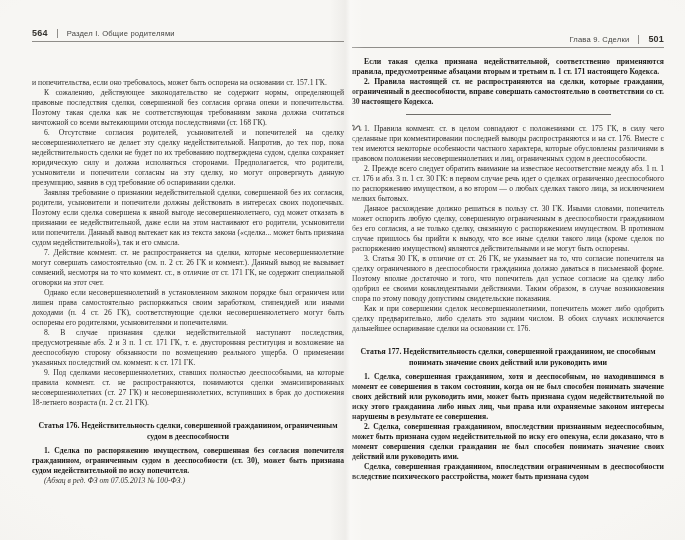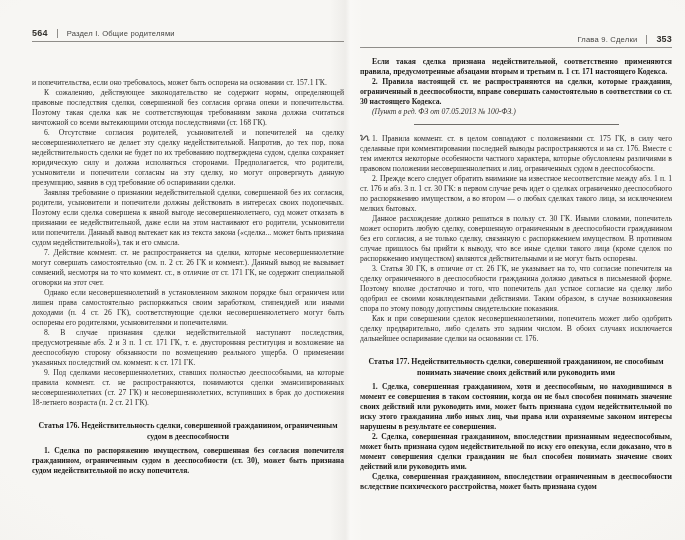--- a/index.html
+++ b/index.html
@@ -26,21 +26,21 @@
     height: 540px;
     background: linear-gradient(90deg, rgba(0,0,0,0) 0%, rgba(90,85,78,0.06) 45%, rgba(255,255,255,0.25) 60%, rgba(0,0,0,0) 100%);
     pointer-events: none;
   }
   .page {
     position: absolute;
     width: 312px;
     overflow: hidden;
   }
   .page-left  { left: 32px;  top: 28px; height: 505px; }
-  .page-right { left: 360px; top: 34px; height: 500px; }
+  .page-right { left: 352px; top: 34px; height: 500px; }
 
   .running-header {
     display: flex;
     align-items: baseline;
     border-bottom: 1px solid #8f8d89;
     padding-bottom: 3px;
     font-family: "Liberation Sans", "DejaVu Sans", sans-serif;
     font-size: 7.6px;
     color: #454442;
     letter-spacing: 0.2px;
@@ -120,33 +120,33 @@
       <p class="para cont">и попечительства, если оно требовалось, может быть оспорена на основании ст. 157.1 ГК.</p>
       <p class="para">К сожалению, действующее законодательство не содержит нормы, определяющей правовые последствия сделки, совершенной без согласия органа опеки и попечительства. Поэтому такая сделка как не соответствующая требованиям закона должна считаться ничтожной со всеми вытекающими отсюда последствиями (ст. 168 ГК).</p>
       <p class="para">6. Отсутствие согласия родителей, усыновителей и попечителей на сделку несовершеннолетнего не делает эту сделку недействительной. Напротив, до тех пор, пока недействительность сделки не будет по их требованию подтверждена судом, сделка сохраняет юридическую силу и должна исполняться сторонами. Предполагается, что родители, усыновители и попечители согласны на эту сделку, но могут опровергнуть данную презумпцию, заявив в суд требование об оспаривании сделки.</p>
       <p class="para">Заявляя требование о признании недействительной сделки, совершенной без их согласия, родители, усыновители и попечители должны действовать в интересах своих подопечных. Поэтому если сделка совершена к явной выгоде несовершеннолетнего, суд может отказать в признании ее недействительной, даже если на этом настаивают его родители, усыновители или попечители. Данный вывод вытекает как из текста закона («сделка... может быть признана судом недействительной»), так и его смысла.</p>
       <p class="para">7. Действие коммент. ст. не распространяется на сделки, которые несовершеннолетние могут совершать самостоятельно (см. п. 2 ст. 26 ГК и коммент.). Данный вывод не вызывает сомнений, несмотря на то что коммент. ст., в отличие от ст. 171 ГК, не содержит специальной оговорки на этот счет.</p>
       <p class="para">Однако если несовершеннолетний в установленном законом порядке был ограничен или лишен права самостоятельно распоряжаться своим заработком, стипендией или иными доходами (п. 4 ст. 26 ГК), соответствующие сделки несовершеннолетнего могут быть оспорены его родителями, усыновителями и попечителями.</p>
       <p class="para">8. В случае признания сделки недействительной наступают последствия, предусмотренные абз. 2 и 3 п. 1 ст. 171 ГК, т. е. двусторонняя реституция и возложение на дееспособную сторону обязанности по возмещению реального ущерба. О применении указанных последствий см. коммент. к ст. 171 ГК.</p>
       <p class="para">9. Под сделками несовершеннолетних, ставших полностью дееспособными, на которые правила коммент. ст. не распространяются, понимаются сделки эмансипированных несовершеннолетних (ст. 27 ГК) и несовершеннолетних, вступивших в брак до достижения 18-летнего возраста (п. 2 ст. 21 ГК).</p>
       <div class="article-heading">Статья 176. Недействительность сделки, совершенной гражданином, ограниченным судом в дееспособности</div>
       <p class="para statute">1. Сделка по распоряжению имуществом, совершенная без согласия попечителя гражданином, ограниченным судом в дееспособности (ст. 30), может быть признана судом недействительной по иску попечителя.</p>
+      <p class="para note">(Абзац в ред. ФЗ от 07.05.2013 № 100-ФЗ.)</p>
     </div>
   </div>
 
   <div class="page page-right">
     <div class="running-header align-right">
       <span>Глава 9. Сделки</span>
       <span class="vbar"></span>
-      <span class="pagenum">353</span>
+      <span class="pagenum">501</span>
     </div>
     <div class="page-body">
       <p class="para statute">Если такая сделка признана недействительной, соответственно применяются правила, предусмотренные абзацами вторым и третьим п. 1 ст. 171 настоящего Кодекса.</p>
       <p class="para statute">2. Правила настоящей ст. не распространяются на сделки, которые гражданин, ограниченный в дееспособности, вправе совершать самостоятельно в соответствии со ст. 30 настоящего Кодекса.</p>
-      <p class="para note">(Пункт в ред. ФЗ от 07.05.2013 № 100-ФЗ.)</p>
       <div class="section-divider"></div>
       <div class="commentary-start">
         <svg class="pen-mark" viewBox="0 0 13 11" xmlns="http://www.w3.org/2000/svg">
           <path d="M1 8 C2 3, 4 1, 5 3 C6 5, 3 7, 5 7 C7 7, 8 2, 10 3 C12 4, 9 8, 12 7" fill="none" stroke="#3a3835" stroke-width="1.1" stroke-linecap="round"></path>
         </svg>
         <p class="para">1. Правила коммент. ст. в целом совпадают с положениями ст. 175 ГК, в силу чего сделанные при комментировании последней выводы распространяются и на ст. 176. Вместе с тем имеются некоторые особенности частного характера, которые обусловлены различиями в правовом положении несовершеннолетних и лиц, ограниченных судом в дееспособности.</p>
       </div>
       <p class="para">2. Прежде всего следует обратить внимание на известное несоответствие между абз. 1 п. 1 ст. 176 и абз. 3 п. 1 ст. 30 ГК: в первом случае речь идет о сделках ограниченно дееспособного по распоряжению имуществом, а во втором — о любых сделках такого лица, за исключением мелких бытовых.</p>
       <p class="para">Данное расхождение должно решаться в пользу ст. 30 ГК. Иными словами, попечитель может оспорить любую сделку, совершенную ограниченным в дееспособности гражданином без его согласия, а не только сделку, связанную с распоряжением имуществом. В противном случае пришлось бы прийти к выводу, что все иные сделки такого лица (кроме сделок по распоряжению имуществом) являются действительными и не могут быть оспорены.</p>
       <p class="para">3. Статья 30 ГК, в отличие от ст. 26 ГК, не указывает на то, что согласие попечителя на сделку ограниченного в дееспособности гражданина должно даваться в письменной форме. Поэтому вполне достаточно и того, что попечитель дал устное согласие на сделку либо одобрил ее своими конклюдентными действиями. Таким образом, в случае возникновения спора по этому поводу допустимы свидетельские показания.</p>

